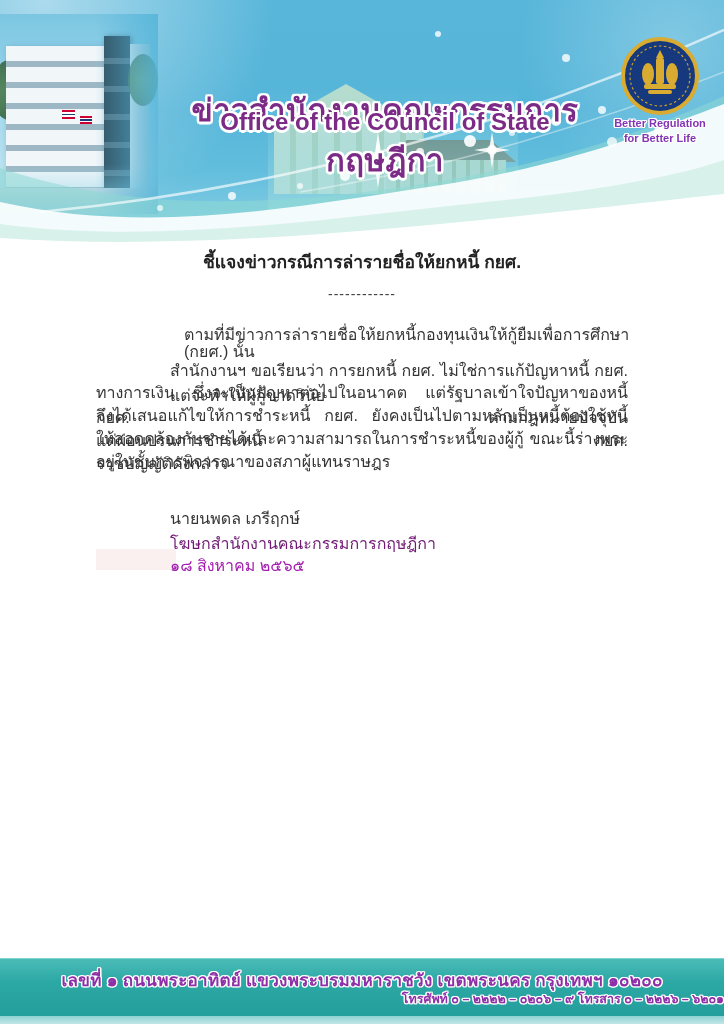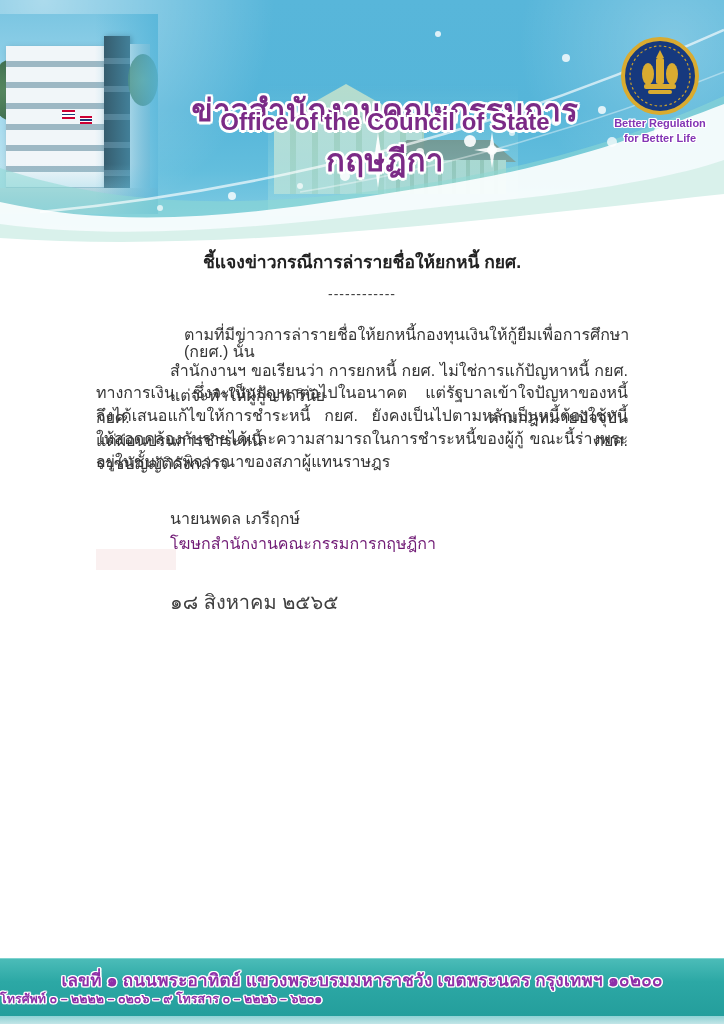--- a/index.html
+++ b/index.html
@@ -75,36 +75,36 @@
   .doc-divider { position:absolute; left:96px; top:286px; width:532px; text-align:center;
                  font-size:14px; color:#444; letter-spacing:1px; }
   .para { position:absolute; left:110px; width:532px; font-size:16px; line-height:17px; color:#353535; }
   .p1 { top:326px; padding-left:74px; }
   .pline { position:absolute; left:96px; width:532px; font-size:16px; color:#353535; height:22.6px; }
   .jline { text-align:justify; text-align-last:justify; }
   .indent { padding-left:74px; }
   .closing { position:absolute; left:170px; top:477px; font-size:16px; color:#353535; }
   .sig-name  { position:absolute; left:170px; top:506px; font-size:16px; color:#353535; }
   .sig-title { position:absolute; left:170px; top:531px; font-size:16px; color:#701a75; }
-  .sig-date  { position:absolute; left:170px; top:586px; font-size:20px; color:#404040; }
+  .sig-date  { position:absolute; left:170px; top:553px; font-size:16px; color:#a21caf; }
   .artifact { position:absolute; left:96px; top:549px; width:80px; height:21px;
               background:#f6e3e3; opacity:.55; }
 
   
   .footer { position:absolute; left:0; top:958px; width:724px; height:66px; }
   .footer-band { position:absolute; left:0; top:0; width:724px; height:58px;
                  background:linear-gradient(180deg,#4bbcb8 0%,#2ca8a5 40%,#249e9c 100%);
                  border-top:1px solid #7fd3cf; }
   .footer-strip { position:absolute; left:0; top:58px; width:724px; height:8px;
                   background:linear-gradient(180deg,#8ed2d4,#c2e5e7); }
   .footer-line1 { position:absolute; left:0; top:8px; width:724px; text-align:center;
                   font-size:17px; font-weight:bold; color:#8e2fa8; letter-spacing:.3px;
                   text-shadow:-1px -1px 0 #fff,1px -1px 0 #fff,-1px 1px 0 #fff,1px 1px 0 #fff,
                               0 -1.4px 0 #fff,0 1.4px 0 #fff,-1.4px 0 0 #fff,1.4px 0 0 #fff; }
-  .footer-line2 { position:absolute; left:0; top:31px; width:724px; text-align:left;
+  .footer-line2 { position:absolute; left:0; top:31px; width:724px; text-align:right;
                   font-size:12.5px; font-weight:bold; color:#8e2fa8;
                   text-shadow:-1px -1px 0 #fff,1px -1px 0 #fff,-1px 1px 0 #fff,1px 1px 0 #fff,
                               0 -1.4px 0 #fff,0 1.4px 0 #fff,-1.4px 0 0 #fff,1.4px 0 0 #fff; }
 </style>
 </head>
 <body>
 
 <div class="page">
 
   <div class="banner">

